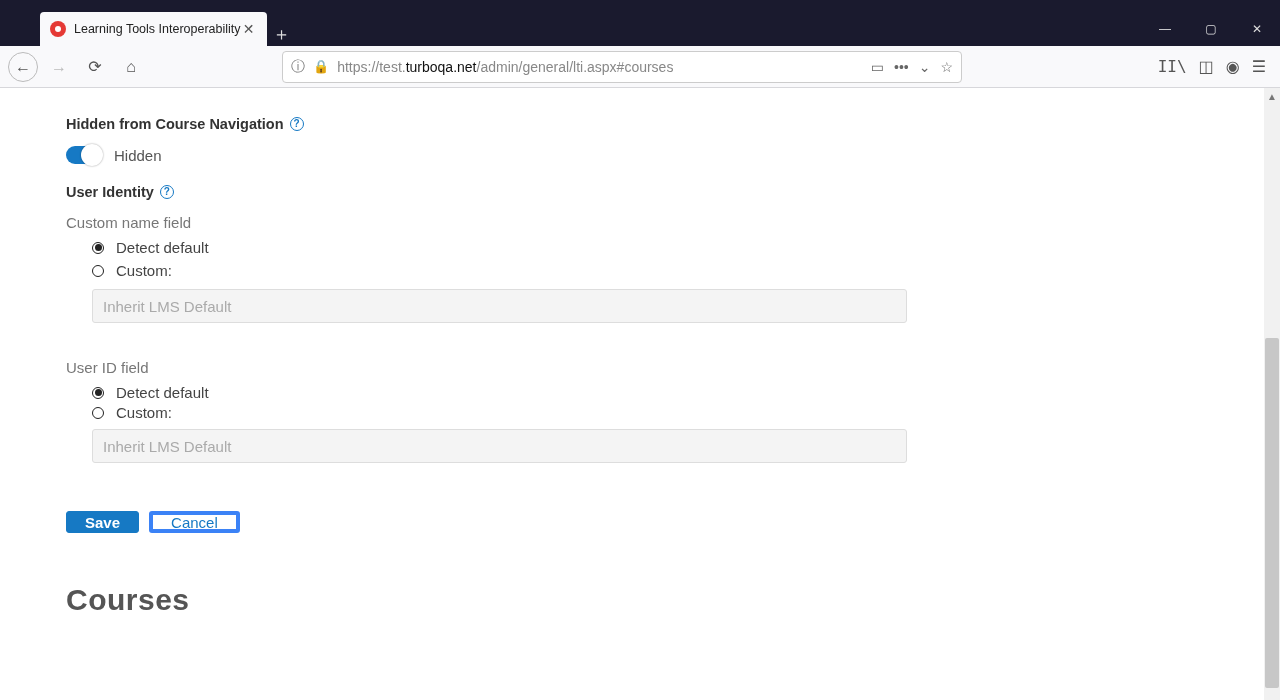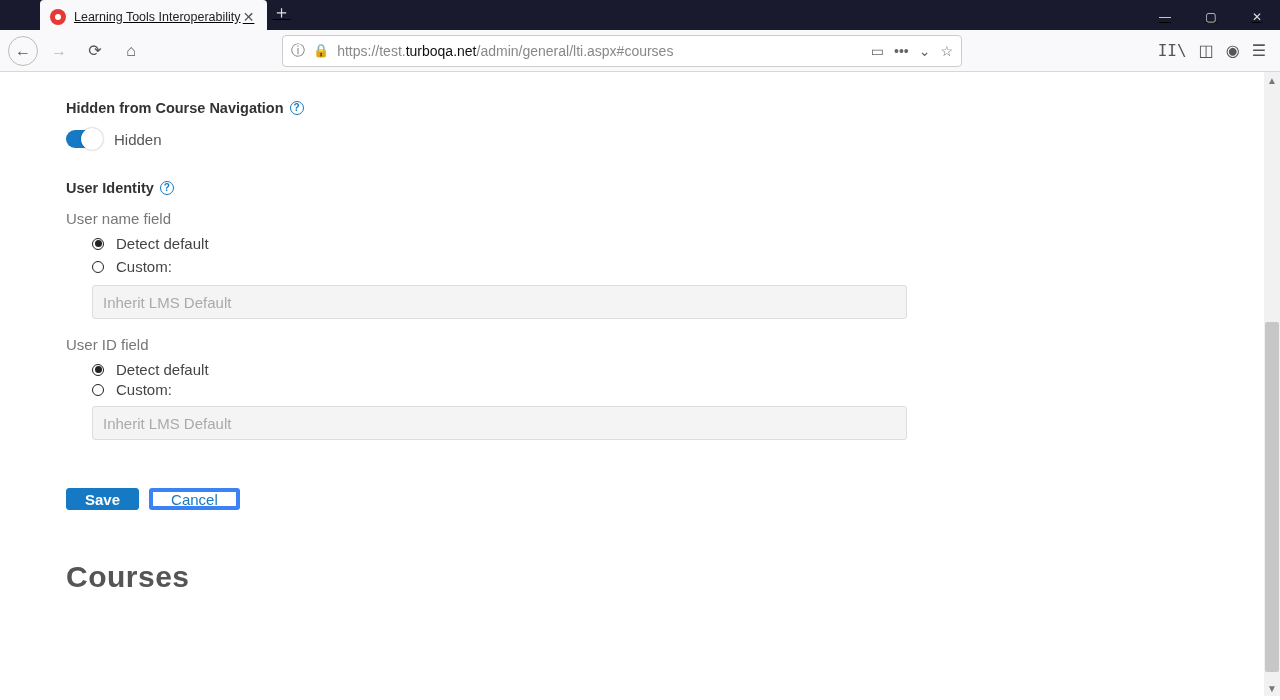--- a/index.html
+++ b/index.html
@@ -1,19 +1,19 @@
 <!DOCTYPE html>
 <html><head>
 <meta charset="utf-8">
 <style>
   * { box-sizing: border-box; margin: 0; padding: 0; }
   html, body { width: 1280px; height: 700px; font-family: "Segoe UI", Arial, sans-serif; overflow: hidden; background:#fff; }
   
   .browser-chrome { width:100%; background:#1a1a2e; }
-  .titlebar { display:flex; align-items:flex-start; height:30px; background:#1a1a2e;text-decoration:underline; }
+  .titlebar { display:flex; align-items:flex-end; height:46px; background:#1a1a2e; }
   .tab { display:flex; align-items:center; background:#f9f9fb; height:34px; margin-left:40px; padding:0 10px; border-top-left-radius:4px; border-top-right-radius:4px; min-width:210px; }
   .favicon { width:16px; height:16px; border-radius:50%; background:#e53935; position:relative; margin-right:8px; flex-shrink:0; }
   .favicon:after { content:""; position:absolute; width:6px; height:6px; border-radius:50%; background:#fff; top:5px; left:5px; }
   .tab-title { font-size:12.5px; color:#222; flex:1; white-space:nowrap; overflow:hidden; text-overflow:ellipsis; }
   .tab-close { width:16px; height:16px; display:flex; align-items:center; justify-content:center; color:#555; font-size:14px; cursor:pointer; }
   .newtab { width:30px; display:flex; align-items:center; justify-content:center; color:#ddd; font-size:18px; cursor:pointer; }
   .win-controls { margin-left:auto; display:flex; }
   .win-btn { width:46px; height:34px; display:flex; align-items:center; justify-content:center; color:#ddd; font-size:12px; cursor:pointer; }
   .toolbar { display:flex; align-items:center; height:42px; background:#f9f9fb; border-bottom:1px solid #d7d7db; padding:0 8px; gap:6px; }
   .nav-btn { width:30px; height:30px; display:flex; align-items:center; justify-content:center; color:#555; cursor:pointer; border-radius:4px; font-size:16px;}
@@ -23,30 +23,30 @@
   .urlbar .lock { color:#2e7d32; font-size:13px; }
   .urlbar .urltext { flex:1; color:#888; white-space:nowrap; overflow:hidden; }
   .urlbar .urltext .host { color:#111; }
   .urlbar-icons { display:flex; gap:10px; color:#666; font-size:14px; align-items:center;}
   .right-icons { margin-left:auto; display:flex; gap:12px; color:#555; font-size:16px; align-items:center; padding-right:6px;}
   
   .viewport { position:relative; width:100%; height:calc(700px - 34px - 42px); background:#fff; }
   .page { padding:20px 0 40px 66px; width:940px; color:#333; }
   .section-title { font-weight:700; font-size:14.5px; color:#333; display:flex; align-items:center; gap:6px; margin-top:8px; margin-bottom:14px;}
   .help-icon { width:14px; height:14px; border:1.5px solid #1679c4; color:#1679c4; border-radius:50%; display:inline-flex; align-items:center; justify-content:center; font-size:10px; font-weight:700; line-height:1;}
-  .toggle-row { display:flex; align-items:center; gap:12px; margin-bottom:32px;}
+  .toggle-row { display:flex; align-items:center; gap:12px; margin-bottom:20px;}
   .toggle { width:36px; height:18px; border-radius:10px; background:#1679c4; position:relative; cursor:pointer;}
   .toggle:after{ content:""; position:absolute; right:-1px; top:-2px; width:22px; height:22px; background:#fff; border-radius:50%; box-shadow:0 0 2px rgba(0,0,0,.4);}
   .toggle-label { color:#555; font-size:15px;}
   .subhead { color:#777; font-size:15px; margin:4px 0 8px 0;}
   .radio-group { padding-left:26px; margin-bottom:10px;}
   .radio-opt { display:flex; align-items:center; gap:12px; font-size:15px; color:#444; margin:6px 0; cursor:pointer;}
   .radio { width:12px; height:12px; border:1.5px solid #222; border-radius:50%; display:inline-flex; align-items:center; justify-content:center;}
   .radio.checked:after{ content:""; width:7px; height:7px; border-radius:50%; background:#222;}
-  .textish { width:815px; margin-left:26px; margin-top:8px; margin-bottom:17px;}
+  .textish { width:815px; margin-left:26px; margin-top:8px; margin-bottom:36px;}
   .textish input { width:100%; height:34px; border:1px solid #ddd; background:#f4f4f4; border-radius:3px; padding:0 10px; font-size:15px; color:#555;}
   .textish input::placeholder{ color:#aaa;}
   .btn-row { display:flex; gap:10px; margin-top:48px; margin-bottom:50px;}
   .btn { height:22px; padding:0 18px; font-size:15px; border-radius:3px; cursor:pointer; display:inline-flex; align-items:center;}
   .btn.primary { background:#1679c4; color:#fff; border:1px solid #1679c4; font-weight:600;}
   .btn.secondary { background:#fff; color:#1679c4; border:4px solid #3b82f6; font-weight:500;}
   h1.courses { font-size:30px; font-weight:700; color:#555; letter-spacing:.5px;}
   
   .vscroll { position:absolute; right:0; top:0; width:16px; height:100%; background:#f1f1f1;}
   .vscroll .thumb { position:absolute; right:1px; width:14px; background:#c7c7c7; border-radius:2px;}
@@ -106,21 +106,21 @@
     <div class="toggle-row">
       <div class="toggle"></div>
       <span class="toggle-label">Hidden</span>
     </div>
 
     <div class="section-title">
       <span>User Identity</span>
       <span class="help-icon">?</span>
     </div>
 
-    <div class="subhead">User name field</div>
+    <div class="subhead">Custom name field</div>
     <div class="radio-group">
       <div class="radio-opt">
         <span class="radio checked"></span>
         <span>Detect default</span>
       </div>
       <div class="radio-opt">
         <span class="radio"></span>
         <span>Custom:</span>
       </div>
     </div>

